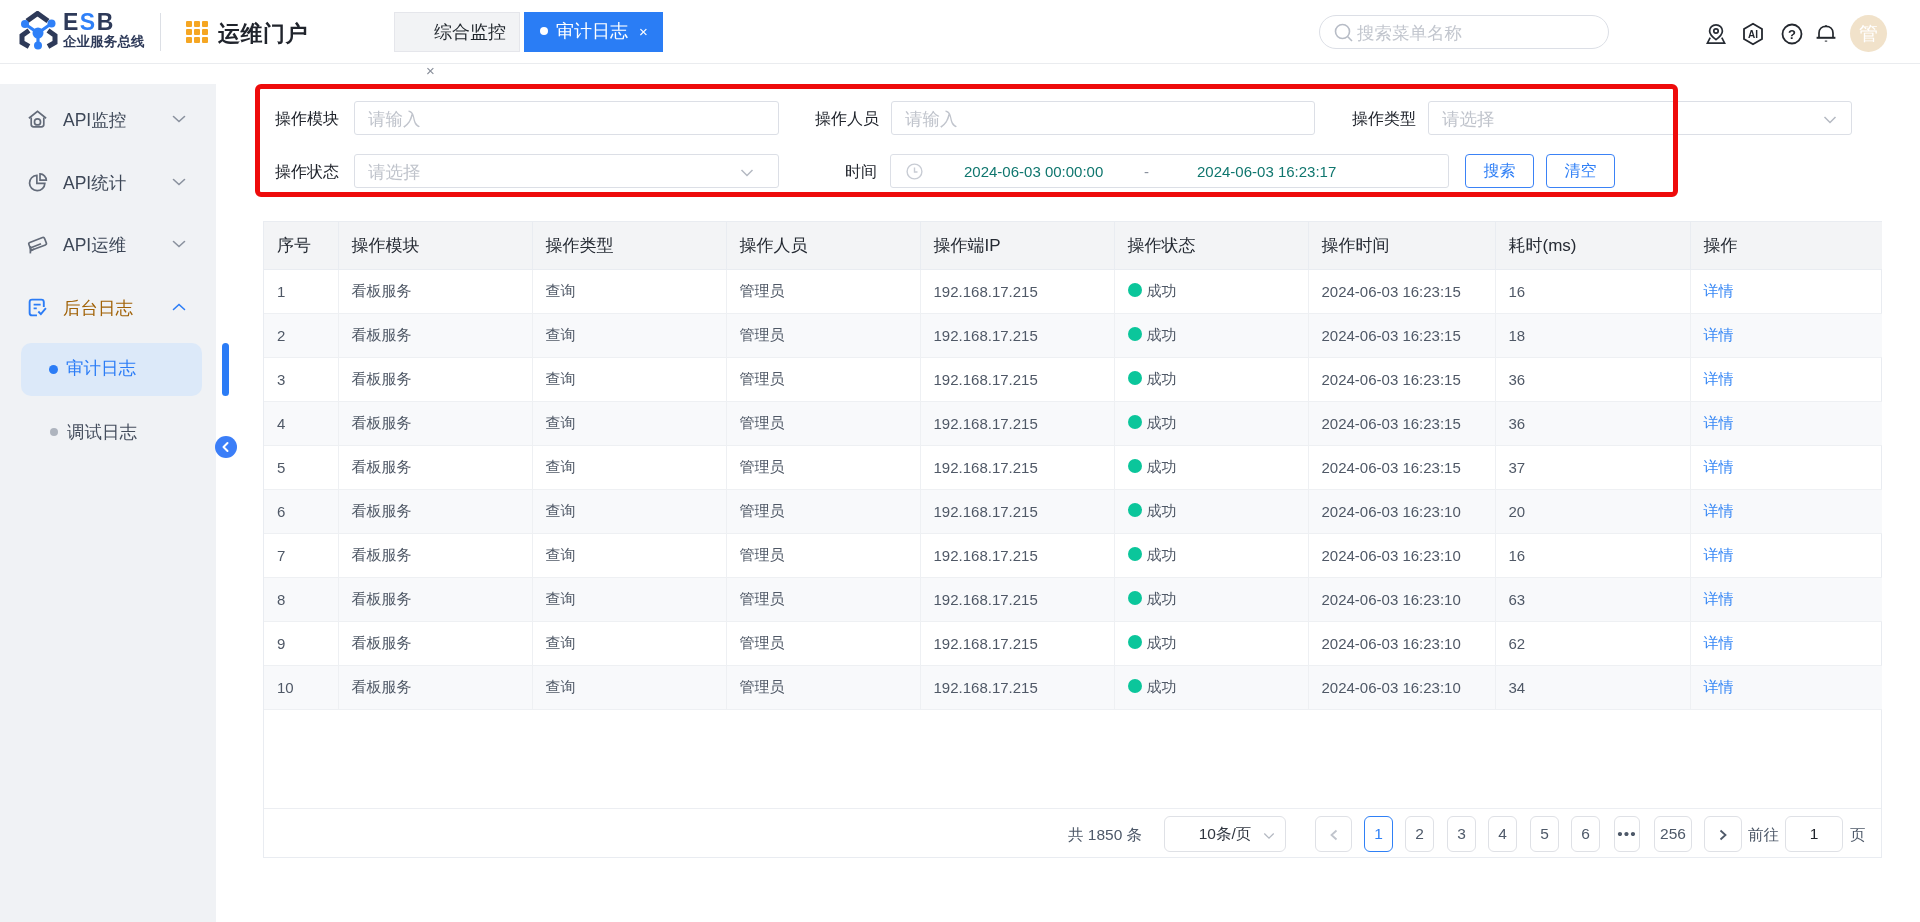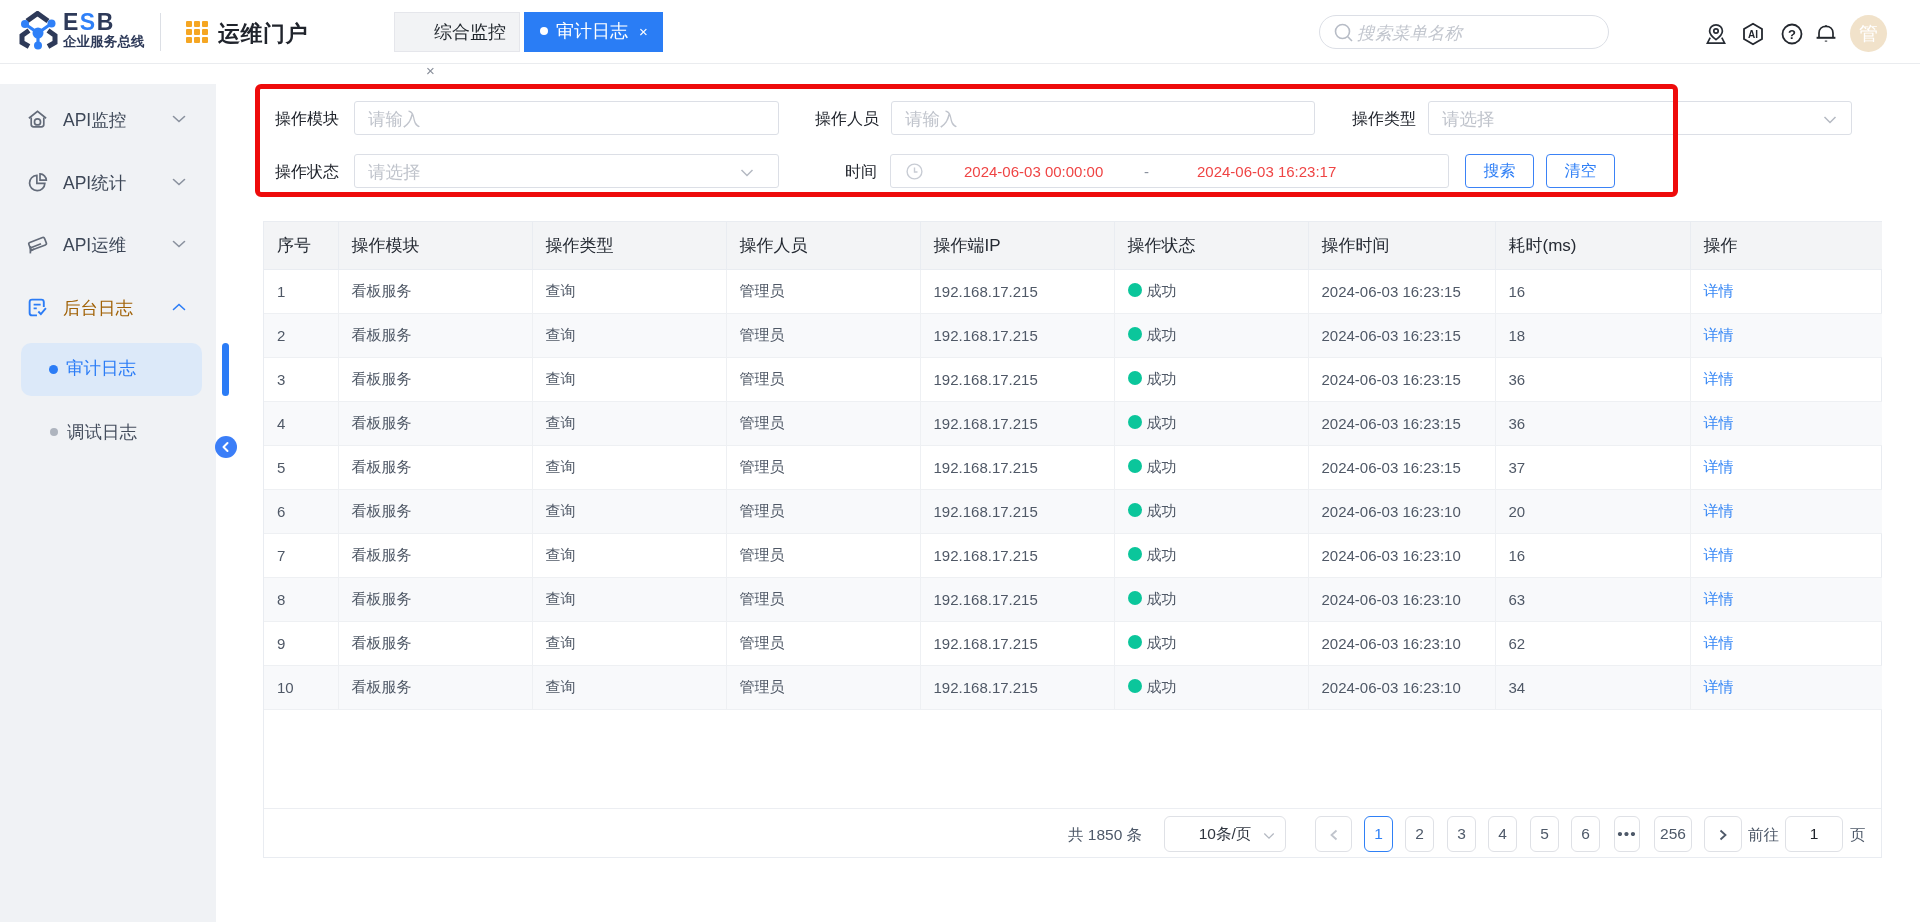--- a/index.html
+++ b/index.html
@@ -14,21 +14,21 @@
 .hdiv{position:absolute;left:160px;top:13px;width:1px;height:38px;background:#dcdfe5;}
 .portal{position:absolute;left:218px;top:19px;font-size:22px;font-weight:bold;color:#20242c;letter-spacing:0.5px;}
 .tab{position:absolute;top:12px;height:40px;line-height:38px;font-size:18px;}
 .tab-g{left:394px;width:126px;background:#f2f3f5;border:1px solid #e5e6eb;color:#1d2329;padding-left:24px;}
 .tab-g .tx{margin-left:15px;}
 .tab-g .x{color:#878d99;font-size:15px;margin-left:7px;}
 .tab-b{left:524px;width:139px;background:#2a7df5;color:#fff;}
 .tab-b .dot{display:inline-block;width:8px;height:8px;border-radius:50%;background:#fff;margin-left:16px;vertical-align:2px;}
 .tab-b .tx{margin-left:8px;}
 .tab-b .x{font-size:15px;margin-left:11px;color:#fff;}
-#search{position:absolute;left:1319px;top:15px;width:290px;height:34px;border:1px solid #dcdfe6;border-radius:17px;font-style:italic;}
+#search{position:absolute;left:1319px;top:15px;width:290px;height:34px;border:1px solid #dcdfe6;border-radius:17px;}
 #search .ph{position:absolute;left:37px;top:5px;font-size:17.5px;color:#c2c6ce;}
 .avatar{position:absolute;left:1850px;top:15px;width:37px;height:37px;border-radius:50%;background:#f1e2ca;color:#fff;font-size:19px;text-align:center;line-height:37px;}
 
 #side{position:absolute;left:0;top:64px;width:225px;height:858px;background:#f0f2f5;border-right:1px solid #e7e9ee;margin-top:20px;}
 .mi{position:absolute;left:63px;width:120px;font-size:17.5px;color:#3d4757;line-height:20px;}
 .mi.blue{color:#a16207;}
 .pill{position:absolute;left:21px;top:259px;width:181px;height:53px;border-radius:10px;background:#dce9f9;}
 .pill .dot{position:absolute;left:28px;top:22px;width:9px;height:9px;border-radius:50%;background:#2b7cf6;}
 .pill .tx{position:absolute;left:45px;top:13px;font-size:17.5px;color:#2b7cf6;}
 .bar{position:absolute;left:222px;top:259px;width:7px;height:53px;border-radius:4px;background:#2b7cf6;z-index:6;}
@@ -36,21 +36,21 @@
 .sub2 .dot{display:inline-block;width:8px;height:8px;border-radius:50%;background:#aeb4be;margin-right:9px;vertical-align:2px;}
 .collapse{position:absolute;left:215px;top:352px;width:22px;height:22px;border-radius:50%;background:#3b7ef8;z-index:6;}
 
 #main{position:absolute;left:216px;top:65px;width:1694px;height:857px;background:#fff;}
 .redbox{position:absolute;left:39px;top:19px;width:1423px;height:113px;border:5px solid #ee0b0b;border-radius:6px;z-index:4;}
 .flabel{position:absolute;font-size:16px;color:#20242c;height:20px;line-height:20px;}
 .fctl{position:absolute;height:34px;border:1px solid #dcdfe6;border-radius:3px;background:#fff;}
 .fctl .ph{position:absolute;left:13px;top:5px;font-size:17.5px;color:#c0c4cc;}
 .chev{position:absolute;width:14px;height:8px;}
 .btn{position:absolute;width:69px;height:34px;border:1px solid #3b82f6;border-radius:4px;color:#2f7ff6;font-size:16px;text-align:center;line-height:32px;background:#fff;}
-.dtext{position:absolute;top:8px;font-size:15px;color:#ef4444;}
+.dtext{position:absolute;top:8px;font-size:15px;color:#0f766e;}
 
 #panel{position:absolute;left:17px;top:156px;width:1619px;height:637px;border:1px solid #e9ecf1;background:#fff;margin-left:30px;}
 table{border-collapse:collapse;table-layout:fixed;width:1617px;}
 th{height:47px;background:#f3f4f6;font-size:17px;font-weight:normal;color:#252a33;text-align:left;padding:0 0 0 13px;border:1px solid #e9ecf1;border-top:none;}
 th:first-child{border-left:none;}th:last-child{border-right:none;}
 td{height:44px;font-size:15px;color:#4f5866;padding:0 0 0 13px;border:1px solid #eef0f3;border-top:none;}
 td:first-child{border-left:none;}td:last-child{border-right:none;}
 tr.even td{background:#f8f9fb;}
 td.op{color:#3486f5;}
 .gdot{display:inline-block;width:14px;height:14px;border-radius:50%;background:#0bc69b;margin-right:5px;vertical-align:-1px;}

